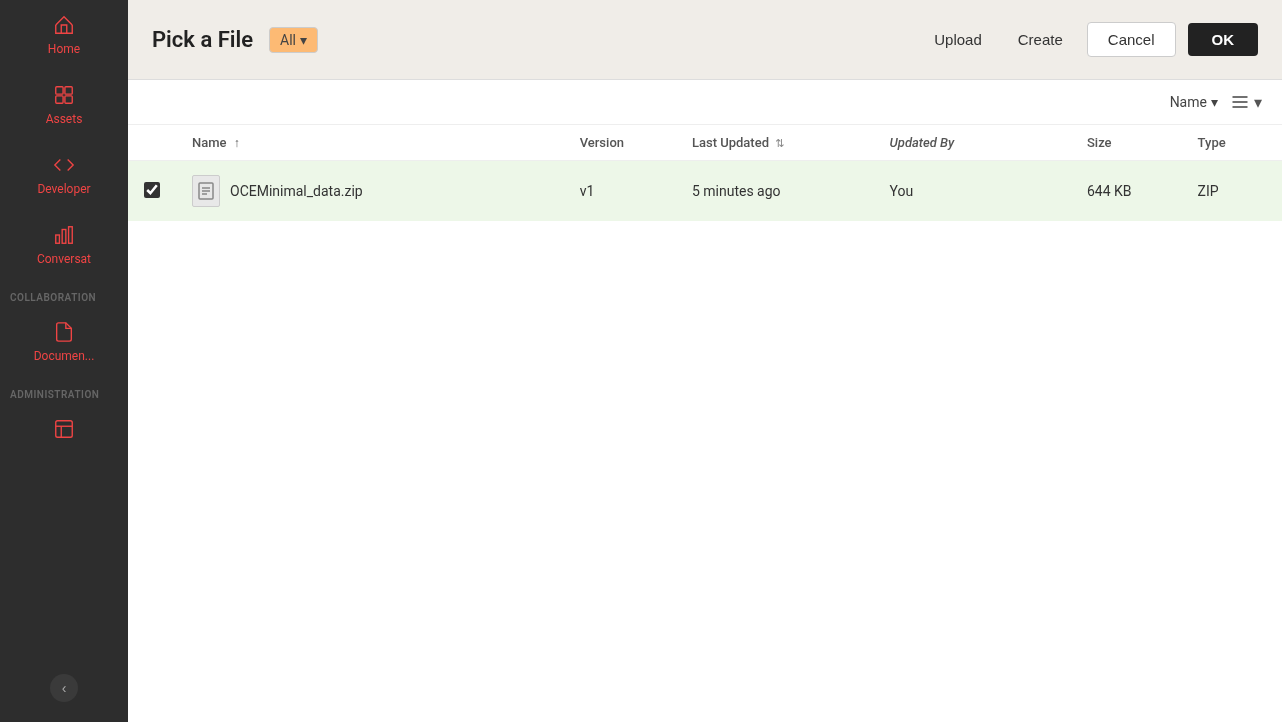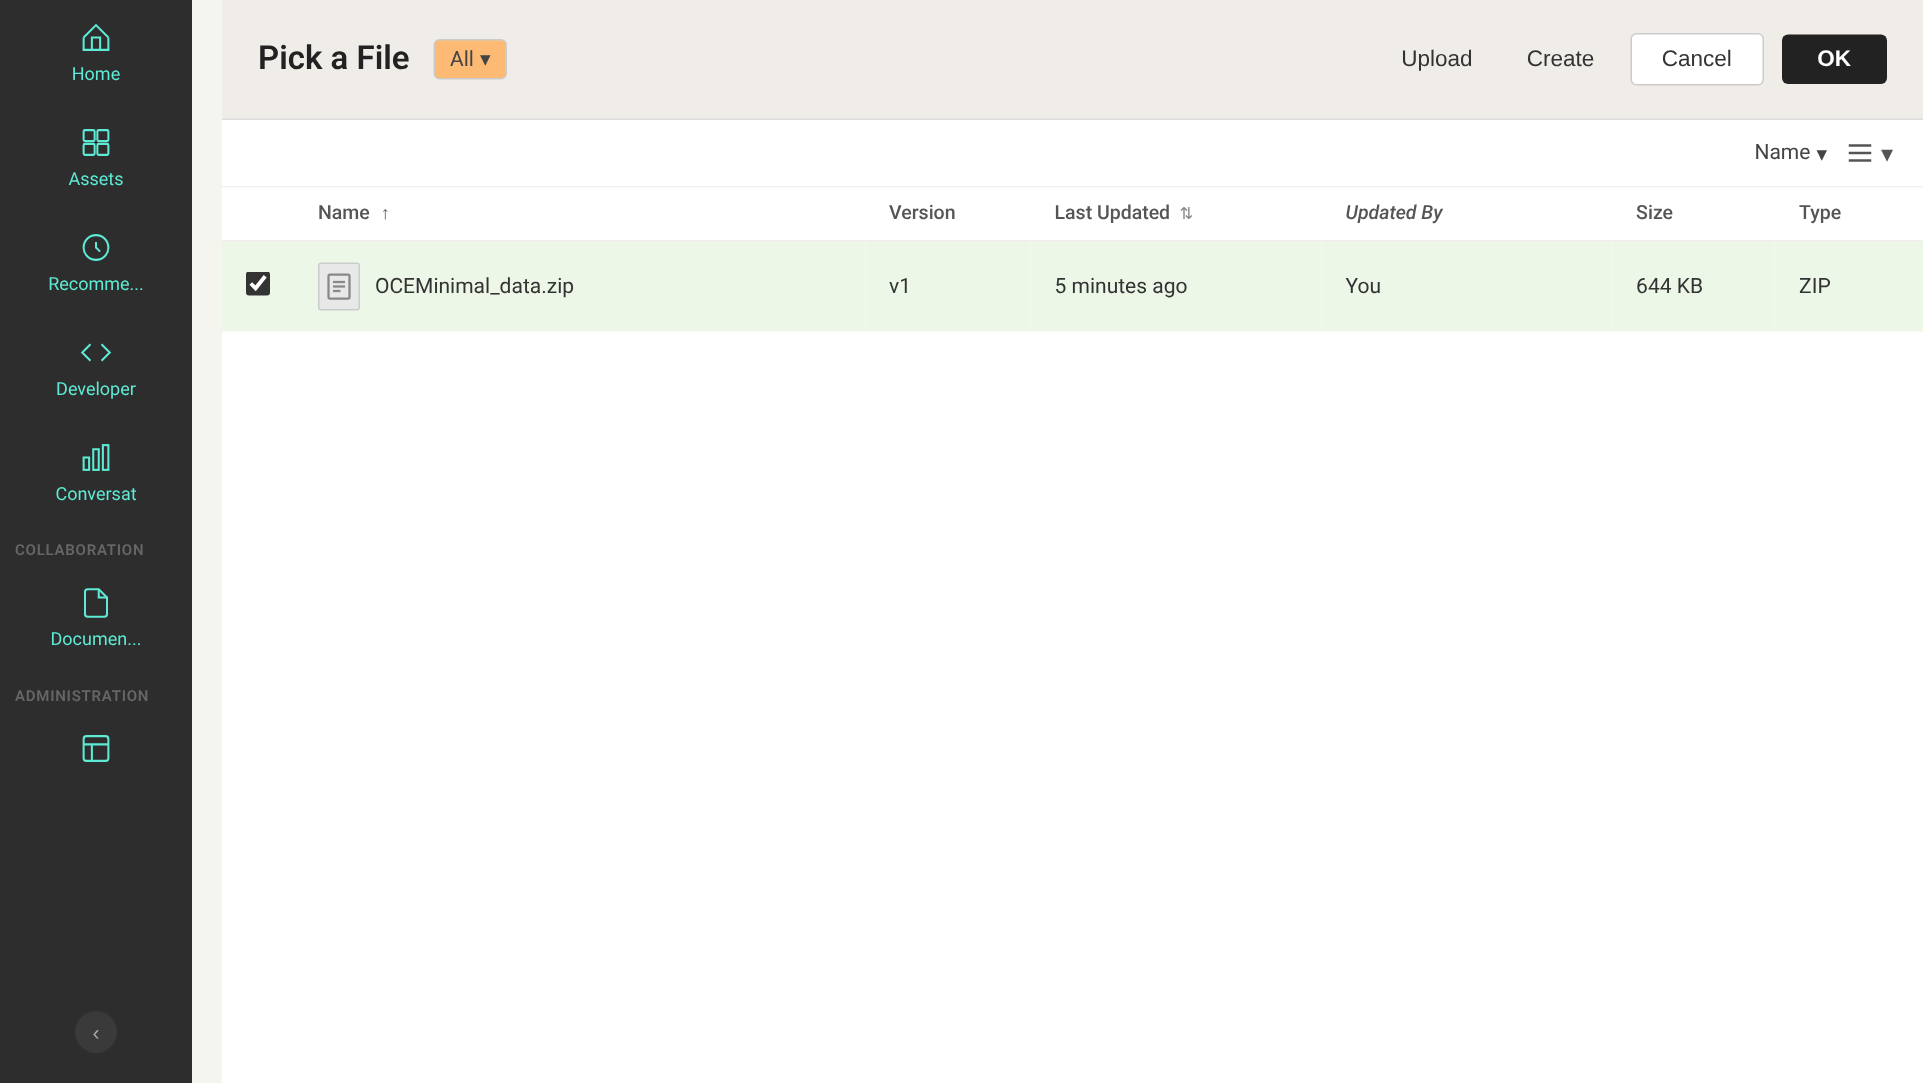--- a/index.html
+++ b/index.html
@@ -16,21 +16,21 @@
       height: 100%;
       position: relative;
     }
     .sidebar-item {
       display: flex;
       flex-direction: column;
       align-items: center;
       padding: 14px 8px;
       cursor: pointer;
       font-size: 12px;
-      color: #5eead4;
+      color: #ef4444;
       gap: 6px;
       text-align: center;
     }
     .sidebar-item svg { width: 22px; height: 22px; fill: none; stroke: currentColor; stroke-width: 1.5; }
     .sidebar-section-label {
       font-size: 10px;
       color: #666;
       padding: 12px 10px 4px 10px;
       letter-spacing: 0.05em;
       font-weight: 600;
@@ -57,21 +57,20 @@
       font-size: 14px;
     }
 
     
     .main {
       flex: 1;
       display: flex;
       flex-direction: column;
       background: #f5f5f0;
       height: 100%;
-      padding-left: 20px;
     }
 
     
     .header {
       background: #f0ede8;
       padding: 0 24px;
       height: 80px;
       display: flex;
       align-items: center;
       border-bottom: 1px solid #ddd;
@@ -240,27 +239,20 @@
     <span>Home</span>
   </div>
   <div class="sidebar-item">
     <svg viewBox="0 0 24 24">
         <rect x="3" y="3" width="8" height="8" rx="1"></rect>
         <rect x="13" y="3" width="8" height="8" rx="1"></rect>
         <rect x="3" y="13" width="8" height="8" rx="1"></rect>
         <rect x="13" y="13" width="8" height="8" rx="1"></rect>
       </svg>
     <span>Assets</span>
-  </div>
-  <div class="sidebar-item">
-    <svg viewBox="0 0 24 24">
-        <circle cx="12" cy="12" r="9"></circle>
-        <path d="M12 8v4l3 3"></path>
-      </svg>
-    <span>Recomme...</span>
   </div>
   <div class="sidebar-item">
     <svg viewBox="0 0 24 24">
         <polyline points="16 18 22 12 16 6"></polyline>
         <polyline points="8 6 2 12 8 18"></polyline>
       </svg>
     <span>Developer</span>
   </div>
   <div class="sidebar-item">
     <svg viewBox="0 0 24 24">

